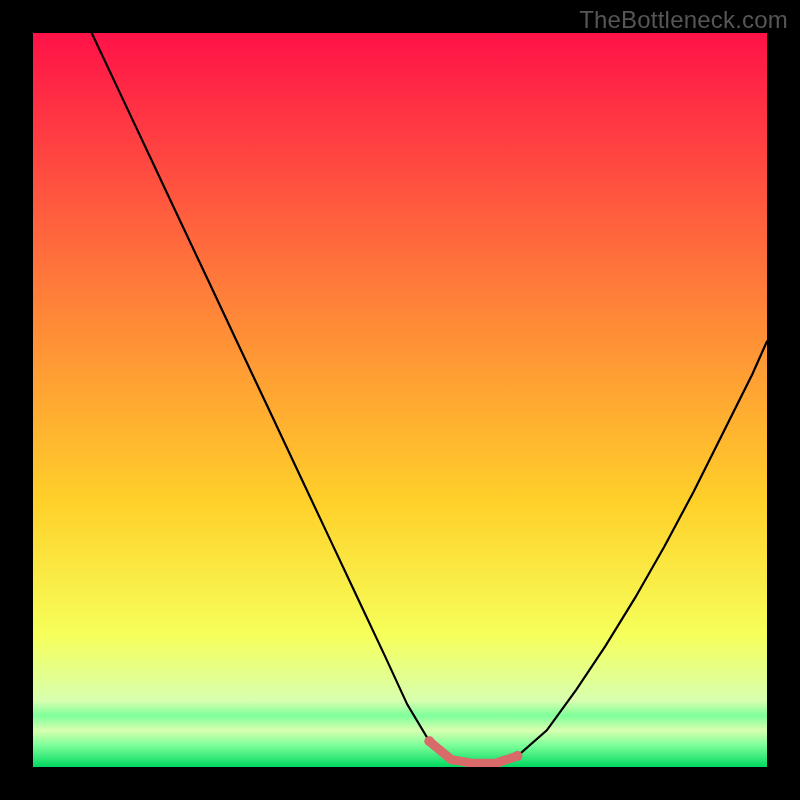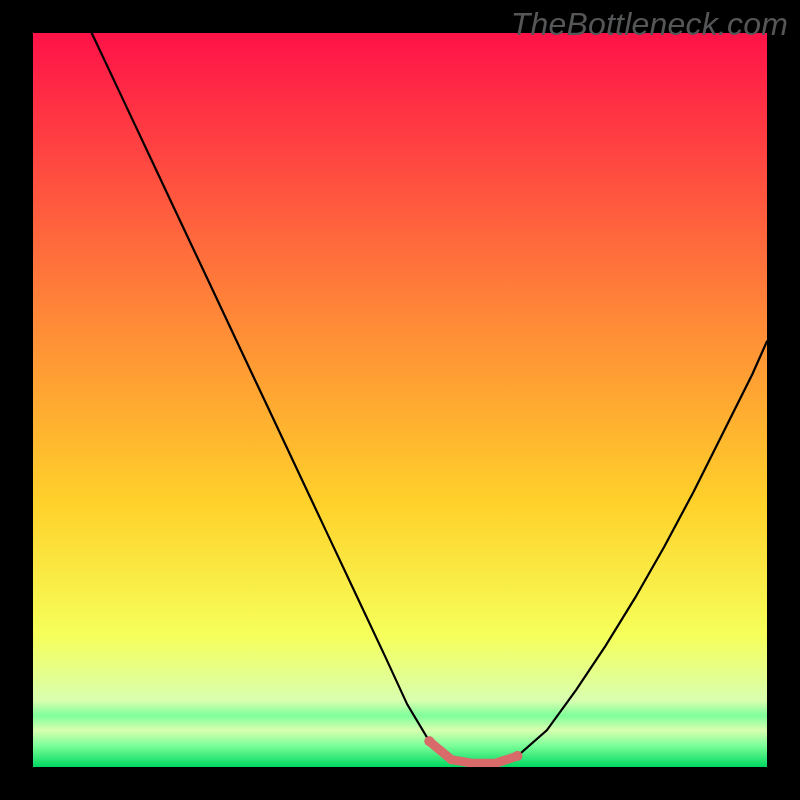--- a/index.html
+++ b/index.html
@@ -15,25 +15,24 @@
     position: relative;
     width: 800px;
     height: 800px;
     background: #000;
   }
   .watermark {
     position: absolute;
     top: 6px;
     right: 12px;
     color: #555658;
-    font-size: 32px;
+    font-size: 24px;
     font-weight: 500;
     letter-spacing: 0.2px;
     z-index: 5;
-    font-style: italic;
   }
   .plot {
     position: absolute;
     left: 33px;
     top: 33px;
     width: 734px;
     height: 734px;
     overflow: hidden;
   }
   .plot svg {

